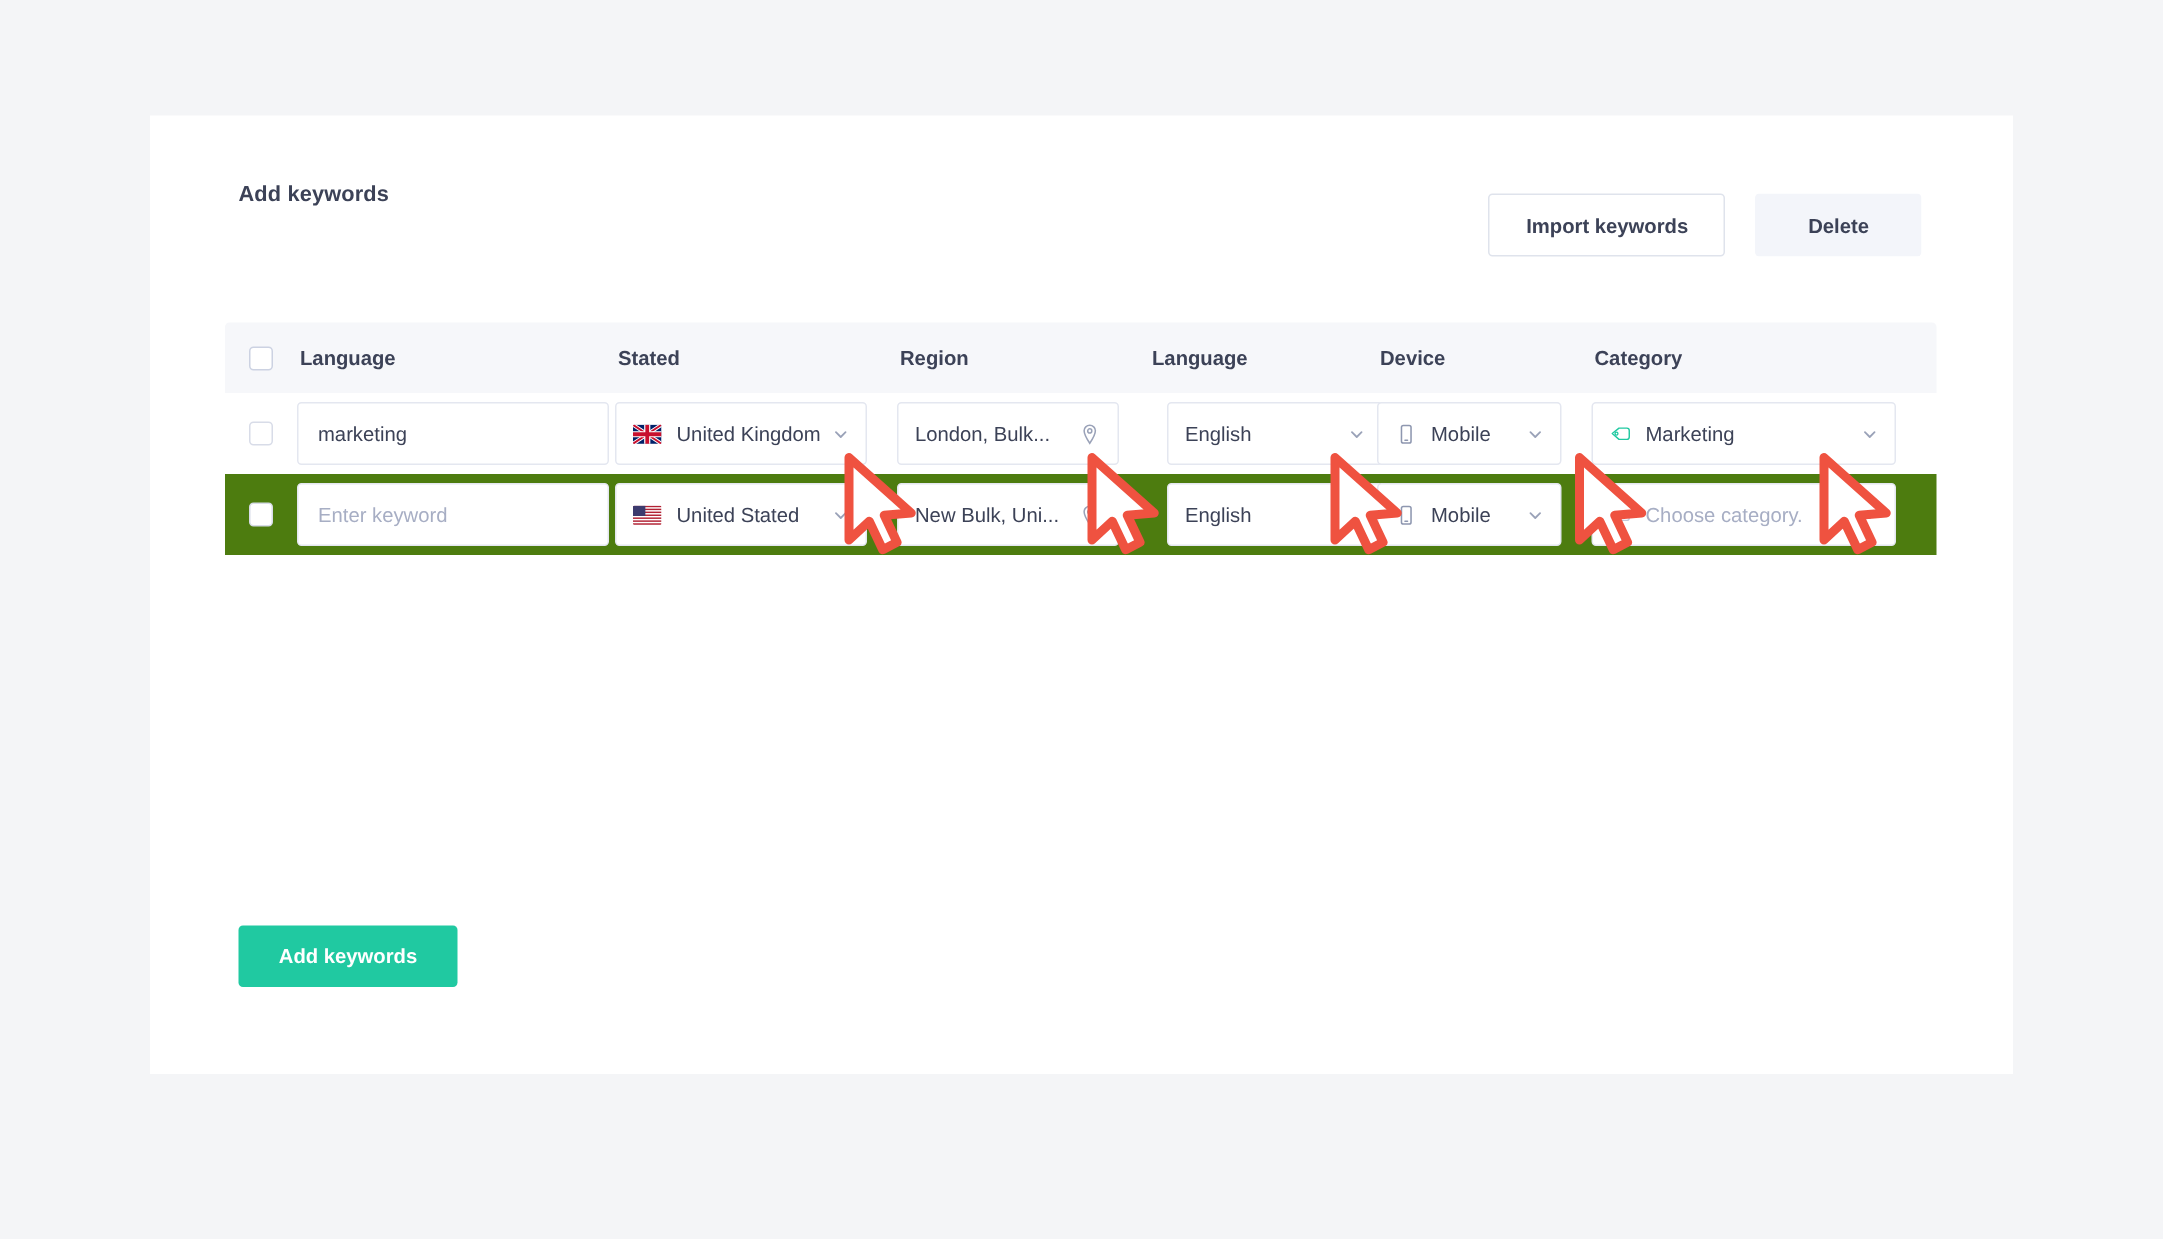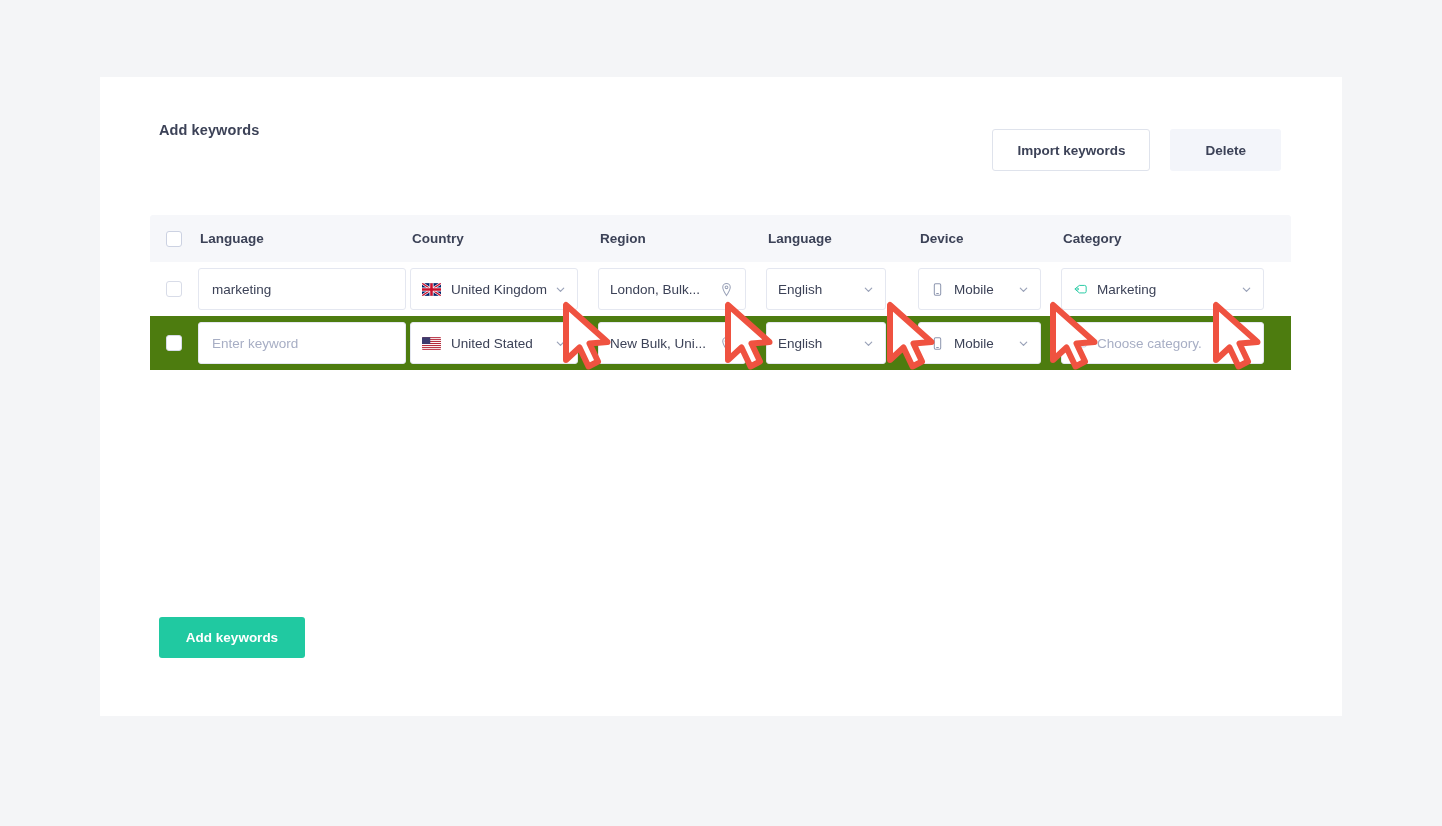--- a/index.html
+++ b/index.html
@@ -122,21 +122,21 @@
     font-size: 13.5px;
     color: #3c4257;
     cursor: pointer;
     position: relative;
     overflow: hidden;
     white-space: nowrap;
   }
   .field.wide-kw   { width: 208px; padding: 0 13px; }
   .field.wide-co   { width: 168px; }
   .field.wide-re   { width: 148px; }
-  .field.wide-la   { width: 120px; }
+  .field.wide-la   { width: 144px; margin-left: 12px; }
   .field.wide-de   { width: 123px; }
   .field.wide-ca   { width: 203px; }
 
   .field .txt { flex: 1; overflow: hidden; text-overflow: ellipsis; }
   .field .txt.placeholder { color: #a7aec4; }
 
   .flag { width: 19px; height: 13px; margin-right: 10px; flex: 0 0 auto; display: block; border-radius: 1px; }
   .lead-icon { width: 15px; height: 15px; margin-right: 9px; flex: 0 0 auto; display: block; }
   .trail-icon { width: 15px; height: 15px; margin-left: 6px; flex: 0 0 auto; display: block; }
   .chev { width: 11px; height: 11px; margin-left: 6px; flex: 0 0 auto; display: block; }
@@ -182,21 +182,21 @@
       </div>
     </div>
 
     <div class="table">
 
       <div class="trow thead">
         <div class="cell-check">
           <div class="checkbox head"></div>
         </div>
         <div class="th-kw th-label">Language</div>
-        <div class="th-country th-label">Country</div>
+        <div class="th-country th-label">Stated</div>
         <div class="th-region th-label">Region</div>
         <div class="th-lang th-label">Language</div>
         <div class="th-device th-label">Device</div>
         <div class="th-cat th-label">Category</div>
       </div>
 
       <div class="trow tr-body">
         <div class="cell-check">
           <div class="checkbox"></div>
         </div>

